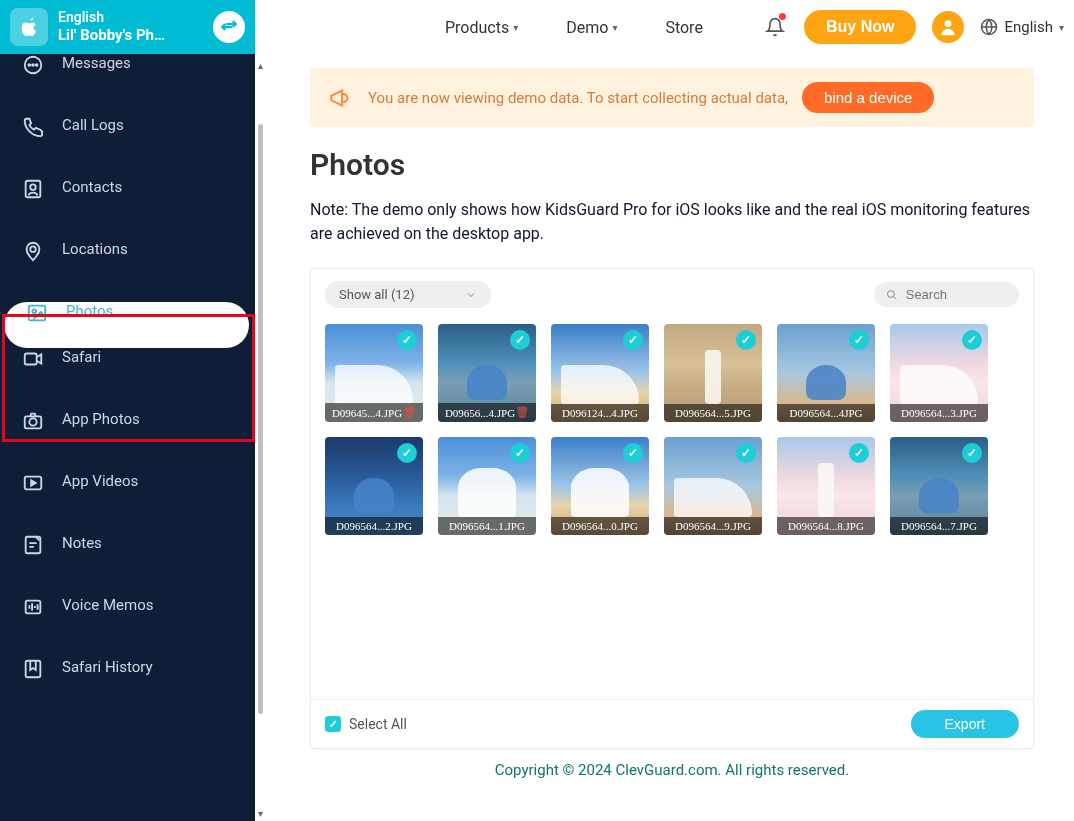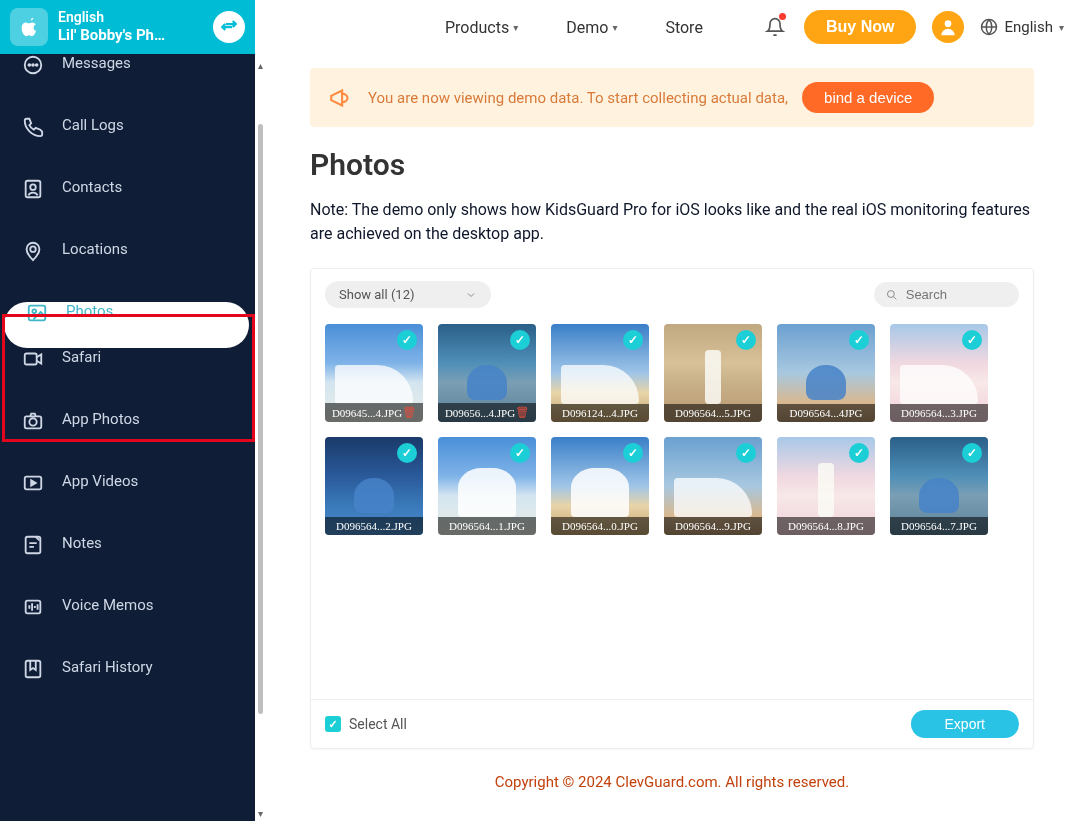--- a/index.html
+++ b/index.html
@@ -79,21 +79,21 @@
 .thumb .shape { position:absolute; bottom:18px; left:10%; right:10%; height:40%; background: rgba(255,255,255,0.75); border-radius: 4px 40px 4px 4px;}
 .thumb .dome { position:absolute; bottom:22px; left:30%; width:40%; height:36%; background: rgba(70,130,200,0.85); border-radius: 50% 50% 8px 8px;}
 .thumb .tower { position:absolute; bottom:18px; left:42%; width:16%; height:55%; background: rgba(250,250,245,0.85); border-radius:4px;}
 .thumb .arch { position:absolute; bottom:18px; left:20%; right:20%; height:50%; background: rgba(255,255,255,0.85); border-radius: 40% 40% 4px 4px;}
 
 .panel-footer { border-top:1px solid #eee; padding: 10px 14px; display:flex; align-items:center; margin-top: 150px;}
 .select-all { display:flex; align-items:center; gap:8px; font-size:14px; color:#555;}
 .sa-box { width:16px; height:16px; background:#1ccfd6; border-radius:3px; display:flex; align-items:center; justify-content:center; color:#fff; font-size:11px; font-weight:bold;}
 .export-btn { margin-left:auto; background:#29c3e6; color:#fff; border:none; border-radius:16px; padding:6px 34px; font-size:14px; cursor:pointer;}
 
-.footer { text-align:center; font-size:15px; color:#c2410c; margin-top: 24px;}
+.footer { text-align:center; font-size:15px; color:#0f766e; margin-top: 12px;}
 </style>
 </head>
 <body>
 
 <div class="topnav">
   <div class="nav-links">
     <div class="nav-link">
         <span>Products</span>
         <span class="chev">▾</span>
       </div>

